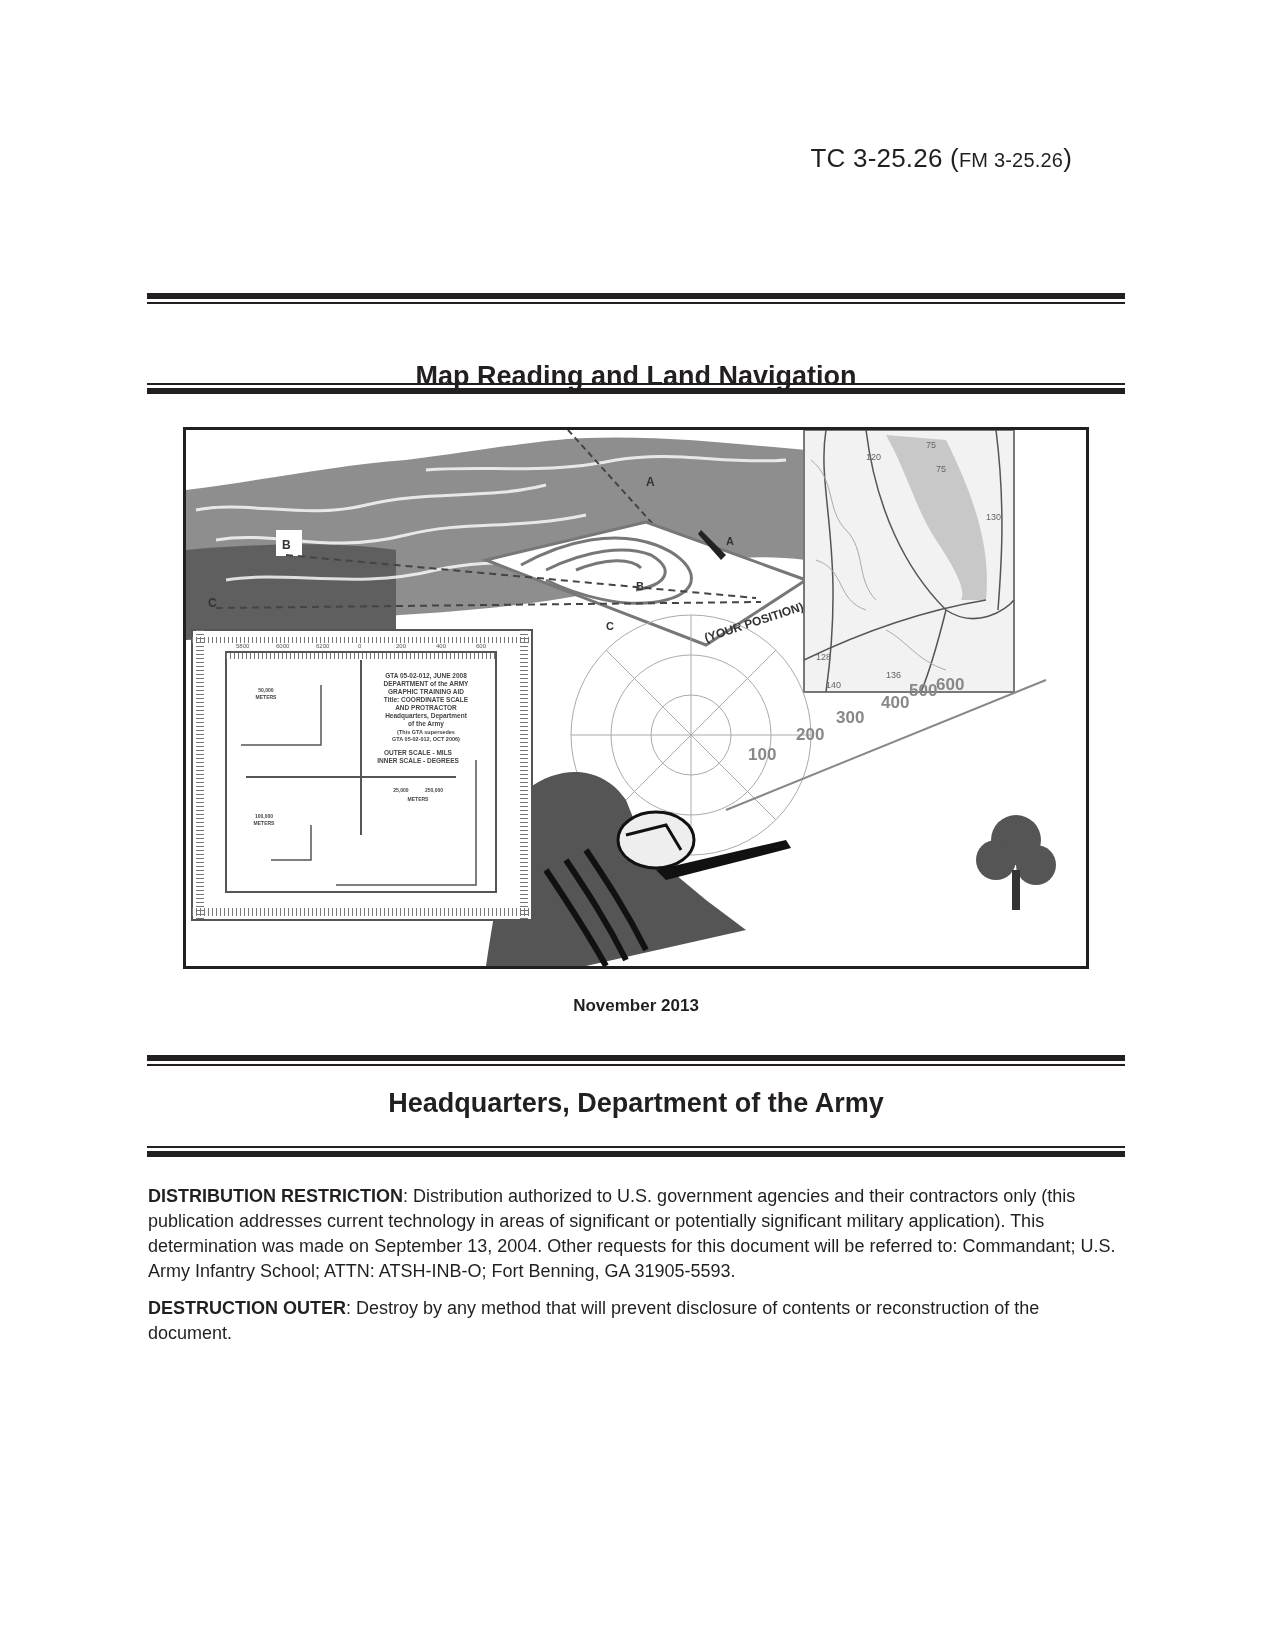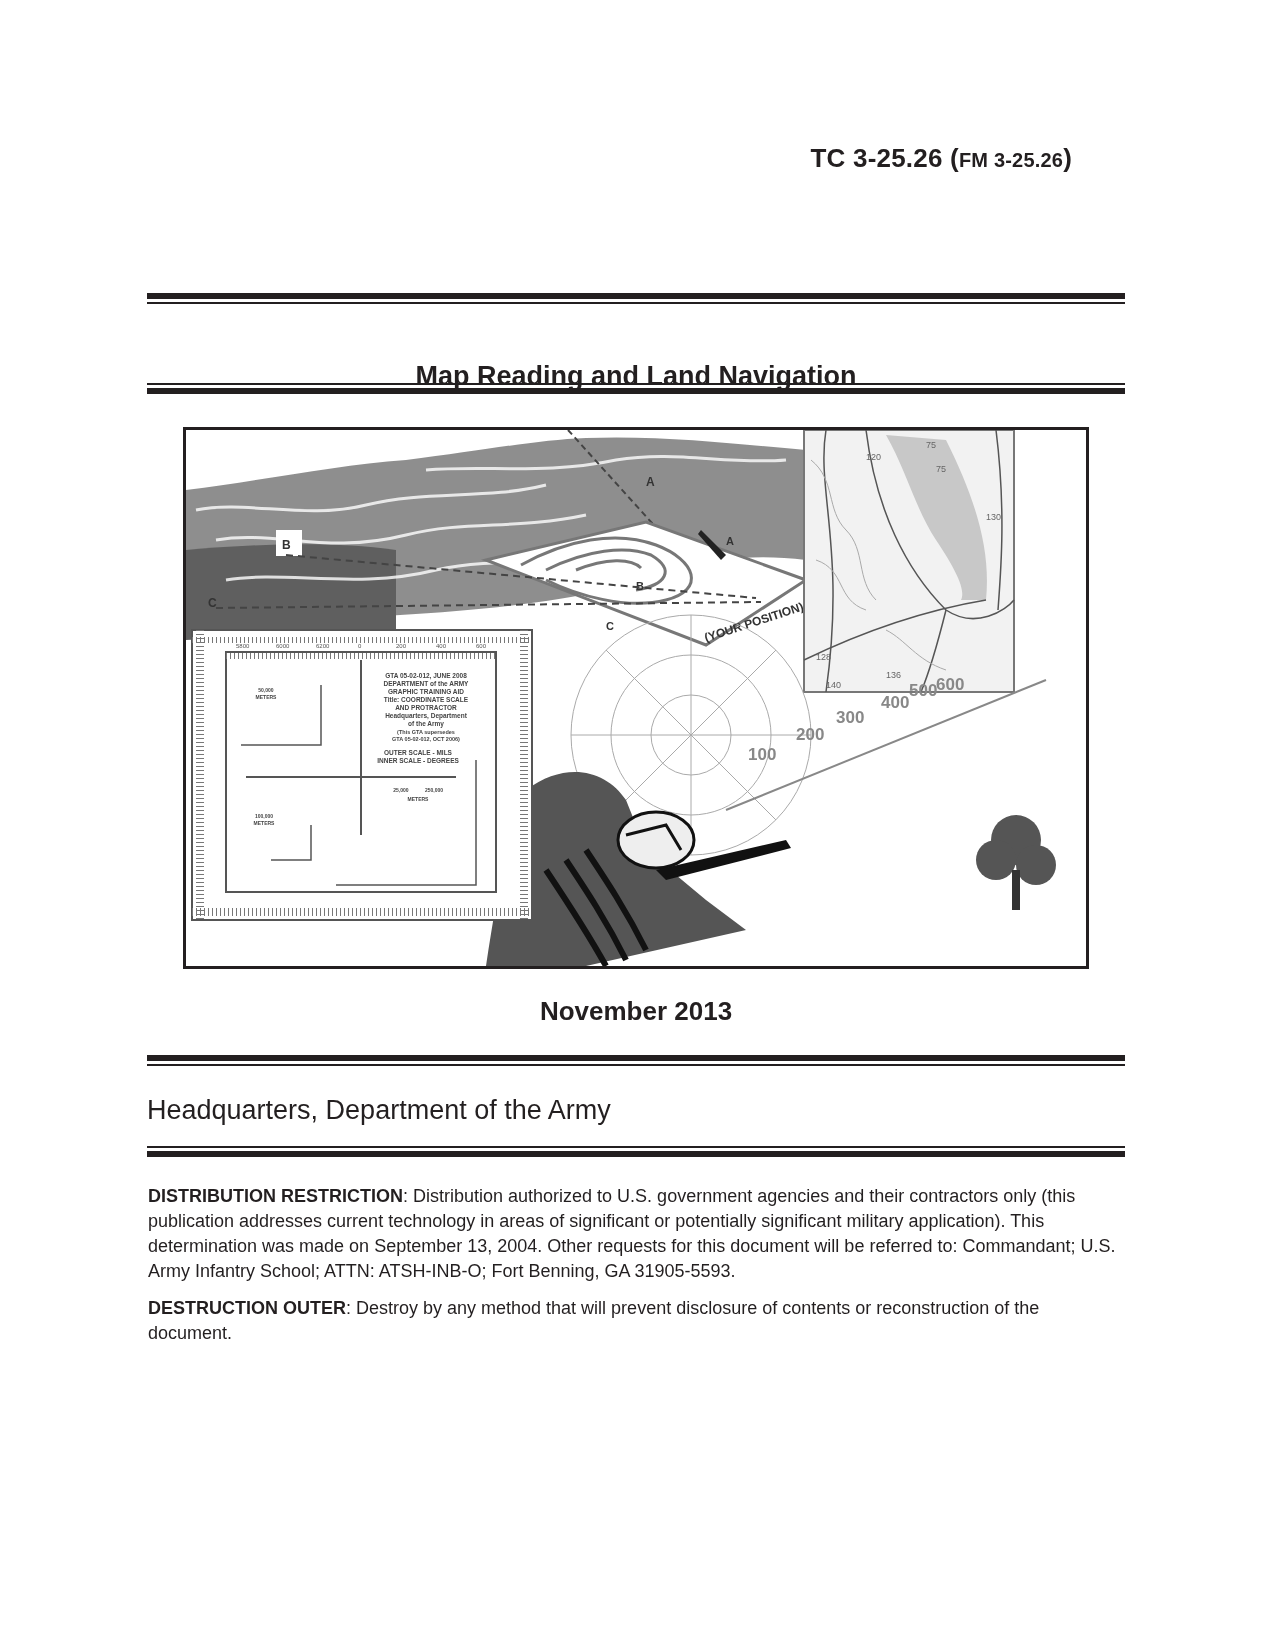--- a/index.html
+++ b/index.html
@@ -1,29 +1,29 @@
 <!DOCTYPE html>
 <html><head>
 <meta charset="utf-8">
 <style>
   html, body { margin: 0; padding: 0; background: #ffffff; }
   body { width: 1275px; height: 1650px; position: relative; overflow: hidden;
          font-family: "Liberation Sans", sans-serif; color: #231f20; }
-  .pubno { position: absolute; top: 143px; right: 203px; font-weight: bold; font-size: 26px; letter-spacing: 0.2px; }
+  .pubno { position: absolute; top: 143px; right: 203px; font-weight: normal; font-size: 26px; letter-spacing: 0.2px; }
   .pubno .small { font-size: 20px; }
   .rule-block { position: absolute; left: 147px; width: 978px; }
   .thick { height: 6px; background: #231f20; }
   .thin { height: 2px; background: #231f20; }
   .gap { height: 3px; }
   .title { position: absolute; left: 147px; width: 978px; text-align: center; font-weight: bold; font-size: 27px; }
   .cover-art { position: absolute; left: 183px; top: 427px; width: 906px; height: 542px;
                border: 3px solid #231f20; box-sizing: border-box; background: #fff; overflow: hidden; }
   .cover-art svg { display: block; }
-  .date { position: absolute; left: 147px; width: 978px; top: 996px; text-align: center; font-weight: bold; font-size: 26px; }
-  .hq { position: absolute; left: 147px; width: 978px; top: 1088px; font-weight: normal; font-size: 27px; margin-top: 7px; }
+  .date { position: absolute; left: 147px; width: 978px; top: 996px; text-align: center; font-weight: bold; font-size: 17px; }
+  .hq { position: absolute; left: 147px; width: 978px; top: 1088px; text-align: center; font-weight: bold; font-size: 27px; }
   .notice { position: absolute; left: 148px; width: 970px; font-size: 18px; line-height: 25px; }
   .notice b { font-weight: bold; }
 </style>
 </head>
 <body>
 
 <div class="pubno"><span>TC 3-25.26 (</span><span class="small">FM 3-25.26</span><span>)</span></div>
 
 <div class="rule-block" style="top:293px;">
   <div class="thick"></div>

